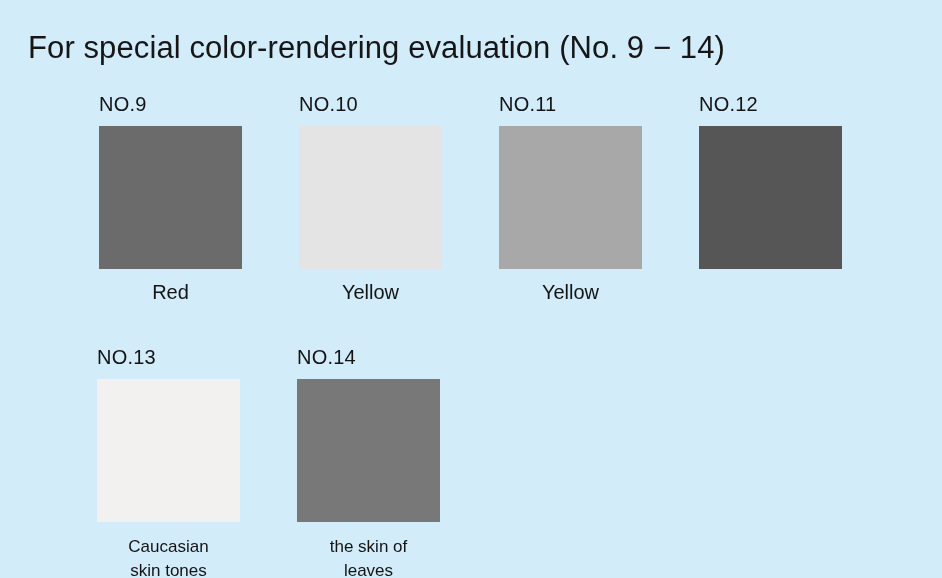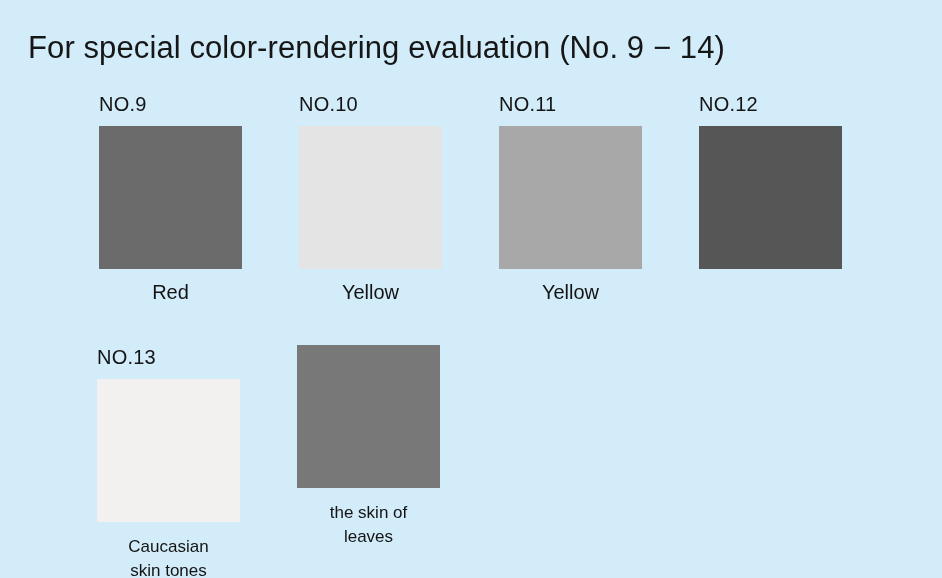--- a/index.html
+++ b/index.html
@@ -138,20 +138,21 @@
       <div class="sample-cell">
         <div class="sample-number">NO.13</div>
         <div class="sample-swatch" style="background-color: rgb(242, 241, 239);"></div>
         <div class="sample-caption caption-small">
           <span class="caption-line">Caucasian</span>
           <span class="caption-line">skin tones</span>
         </div>
       </div>
 
       <div class="sample-cell">
+        <div class="sample-number">NO.14</div>
         <div class="sample-swatch" style="background-color: rgb(120, 120, 120);"></div>
         <div class="sample-caption caption-small">
           <span class="caption-line">the skin of</span>
           <span class="caption-line">leaves</span>
         </div>
       </div>
 
     </div>
 
   </div>

